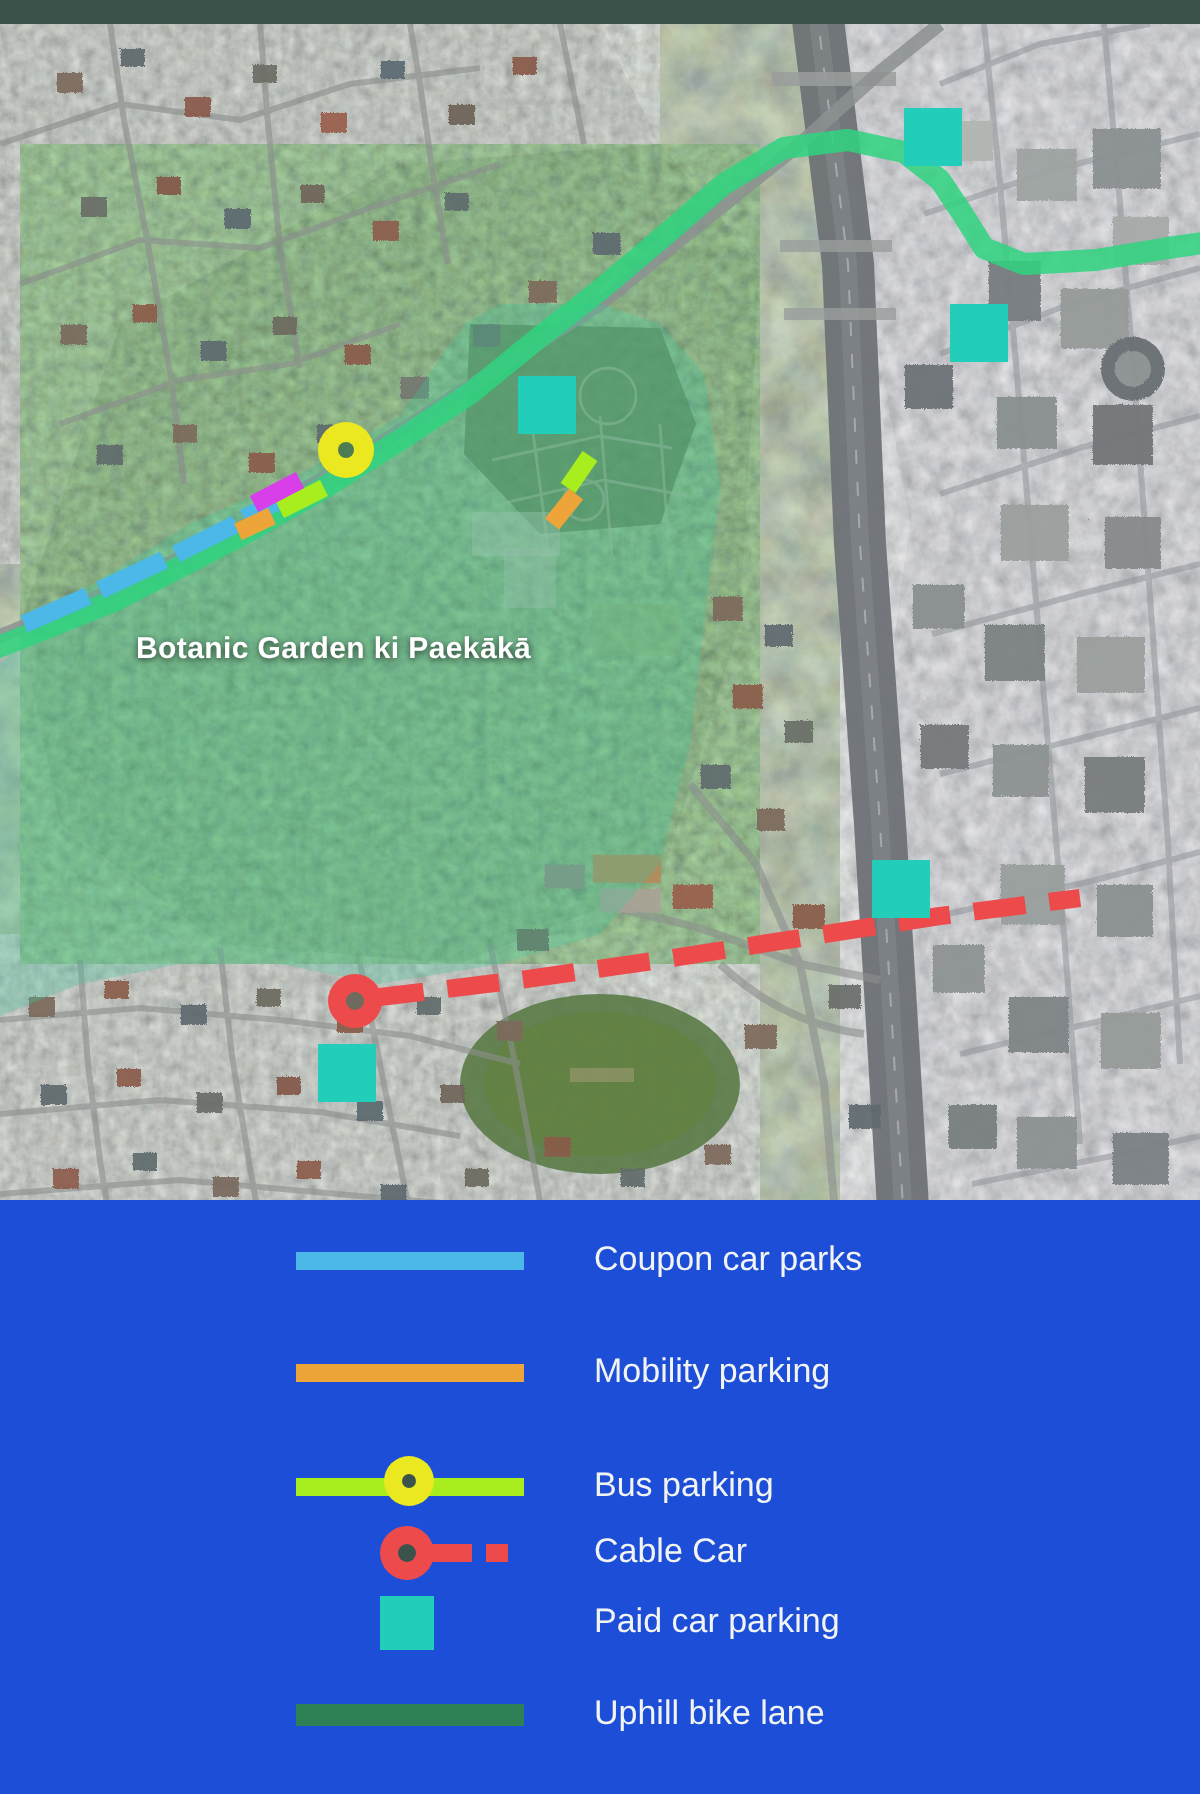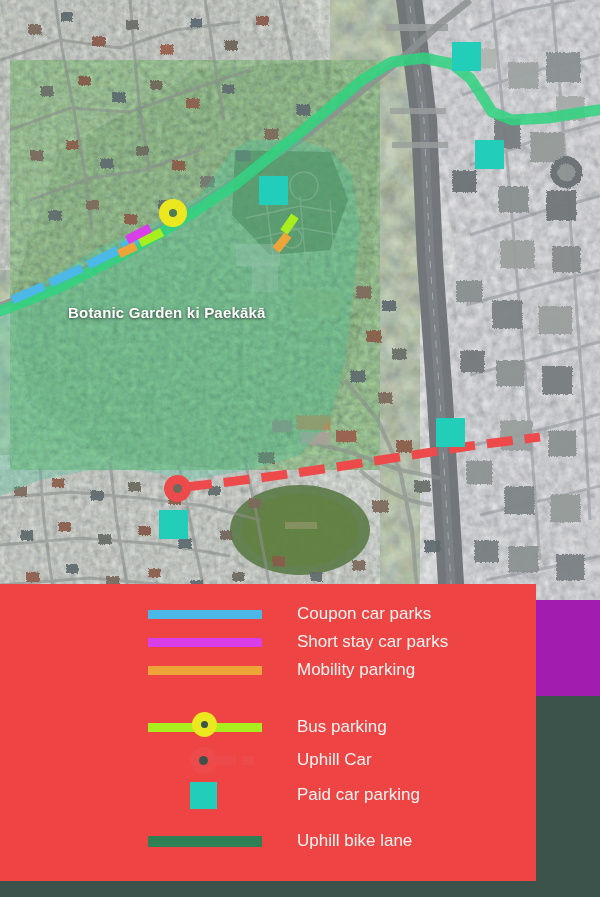--- a/index.html
+++ b/index.html
@@ -1,27 +1,27 @@
 <!DOCTYPE html>
 <html><head>
 <meta charset="utf-8">
 <title>Botanic Garden parking map</title>
 <style>
   html,body{margin:0;padding:0;background:#3c534c;}
   body{width:600px;height:897px;overflow:hidden;font-family:"Liberation Sans",sans-serif;}
   #page{position:relative;width:600px;height:897px;overflow:hidden;}
 
   
-  #map{position:absolute;left:0;top:0;width:600px;height:696px;overflow:hidden;
-       background:#a21caf;}
+  #map{position:absolute;left:0;top:12px;width:600px;height:696px;overflow:hidden;
+       background:#4d7c0f;}
   #map svg{position:absolute;left:0;top:0;}
 
   
-  #legend{position:absolute;left:0;top:584px;width:536px;height:297px;
-          background:#ef4444;}
+  #legend{position:absolute;left:0;top:600px;width:600px;height:297px;
+          background:#1d4ed8;}
   .legend-row{position:absolute;left:0;width:600px;height:28px;}
   .legend-swatch-wrap{position:absolute;left:0;top:0;width:285px;height:28px;}
   .legend-bar{position:absolute;left:148px;width:114px;height:9px;}
   .legend-label{position:absolute;left:297px;color:#f2f4f2;
                 font-size:17px;line-height:28px;white-space:nowrap;
                 font-family:"Liberation Sans",sans-serif;}
   .lg-icon{position:absolute;}
 
   
   .donut{border-radius:50%;}
@@ -361,26 +361,20 @@
 
   <div id="legend">
 
     <div class="legend-row" style="top:16px;">
       <div class="legend-swatch-wrap">
         <div class="legend-bar" style="top:10px;background:#4cb8e8;"></div>
       </div>
       <div class="legend-label">Coupon car parks</div>
     </div>
 
-    <div class="legend-row" style="top:44px;">
-      <div class="legend-swatch-wrap">
-        <div class="legend-bar" style="top:10px;background:#d83fe8;"></div>
-      </div>
-      <div class="legend-label">Short stay car parks</div>
-    </div>
 
     <div class="legend-row" style="top:72px;">
       <div class="legend-swatch-wrap">
         <div class="legend-bar" style="top:10px;background:#eda438;"></div>
       </div>
       <div class="legend-label">Mobility parking</div>
     </div>
 
     <div class="legend-row" style="top:99px;margin-top:30px;">
       <div class="legend-swatch-wrap">
@@ -398,21 +392,21 @@
     </div>
 
     <div class="legend-row" style="top:162px;">
       <div class="legend-swatch-wrap">
         <div class="lg-icon donut" style="left:190px;top:1px;width:27px;height:27px;background:#ed4b4b;">
           <div class="donut-hole" style="left:9px;top:9px;width:9px;height:9px;background:#3c534c;"></div>
         </div>
         <div class="cc-stem" style="left:212px;top:10px;width:24px;height:9px;background:#ed4b4b;"></div>
         <div class="cc-dash" style="left:243px;top:10px;width:11px;height:9px;background:#ed4b4b;"></div>
       </div>
-      <div class="legend-label">Uphill Car</div>
+      <div class="legend-label">Cable Car</div>
     </div>
 
     <div class="legend-row" style="top:197px;">
       <div class="legend-swatch-wrap">
         <div class="lg-icon" style="left:190px;top:1px;width:27px;height:27px;background:#22ceba;"></div>
       </div>
       <div class="legend-label">Paid car parking</div>
     </div>
 
     <div class="legend-row" style="top:243px;">

